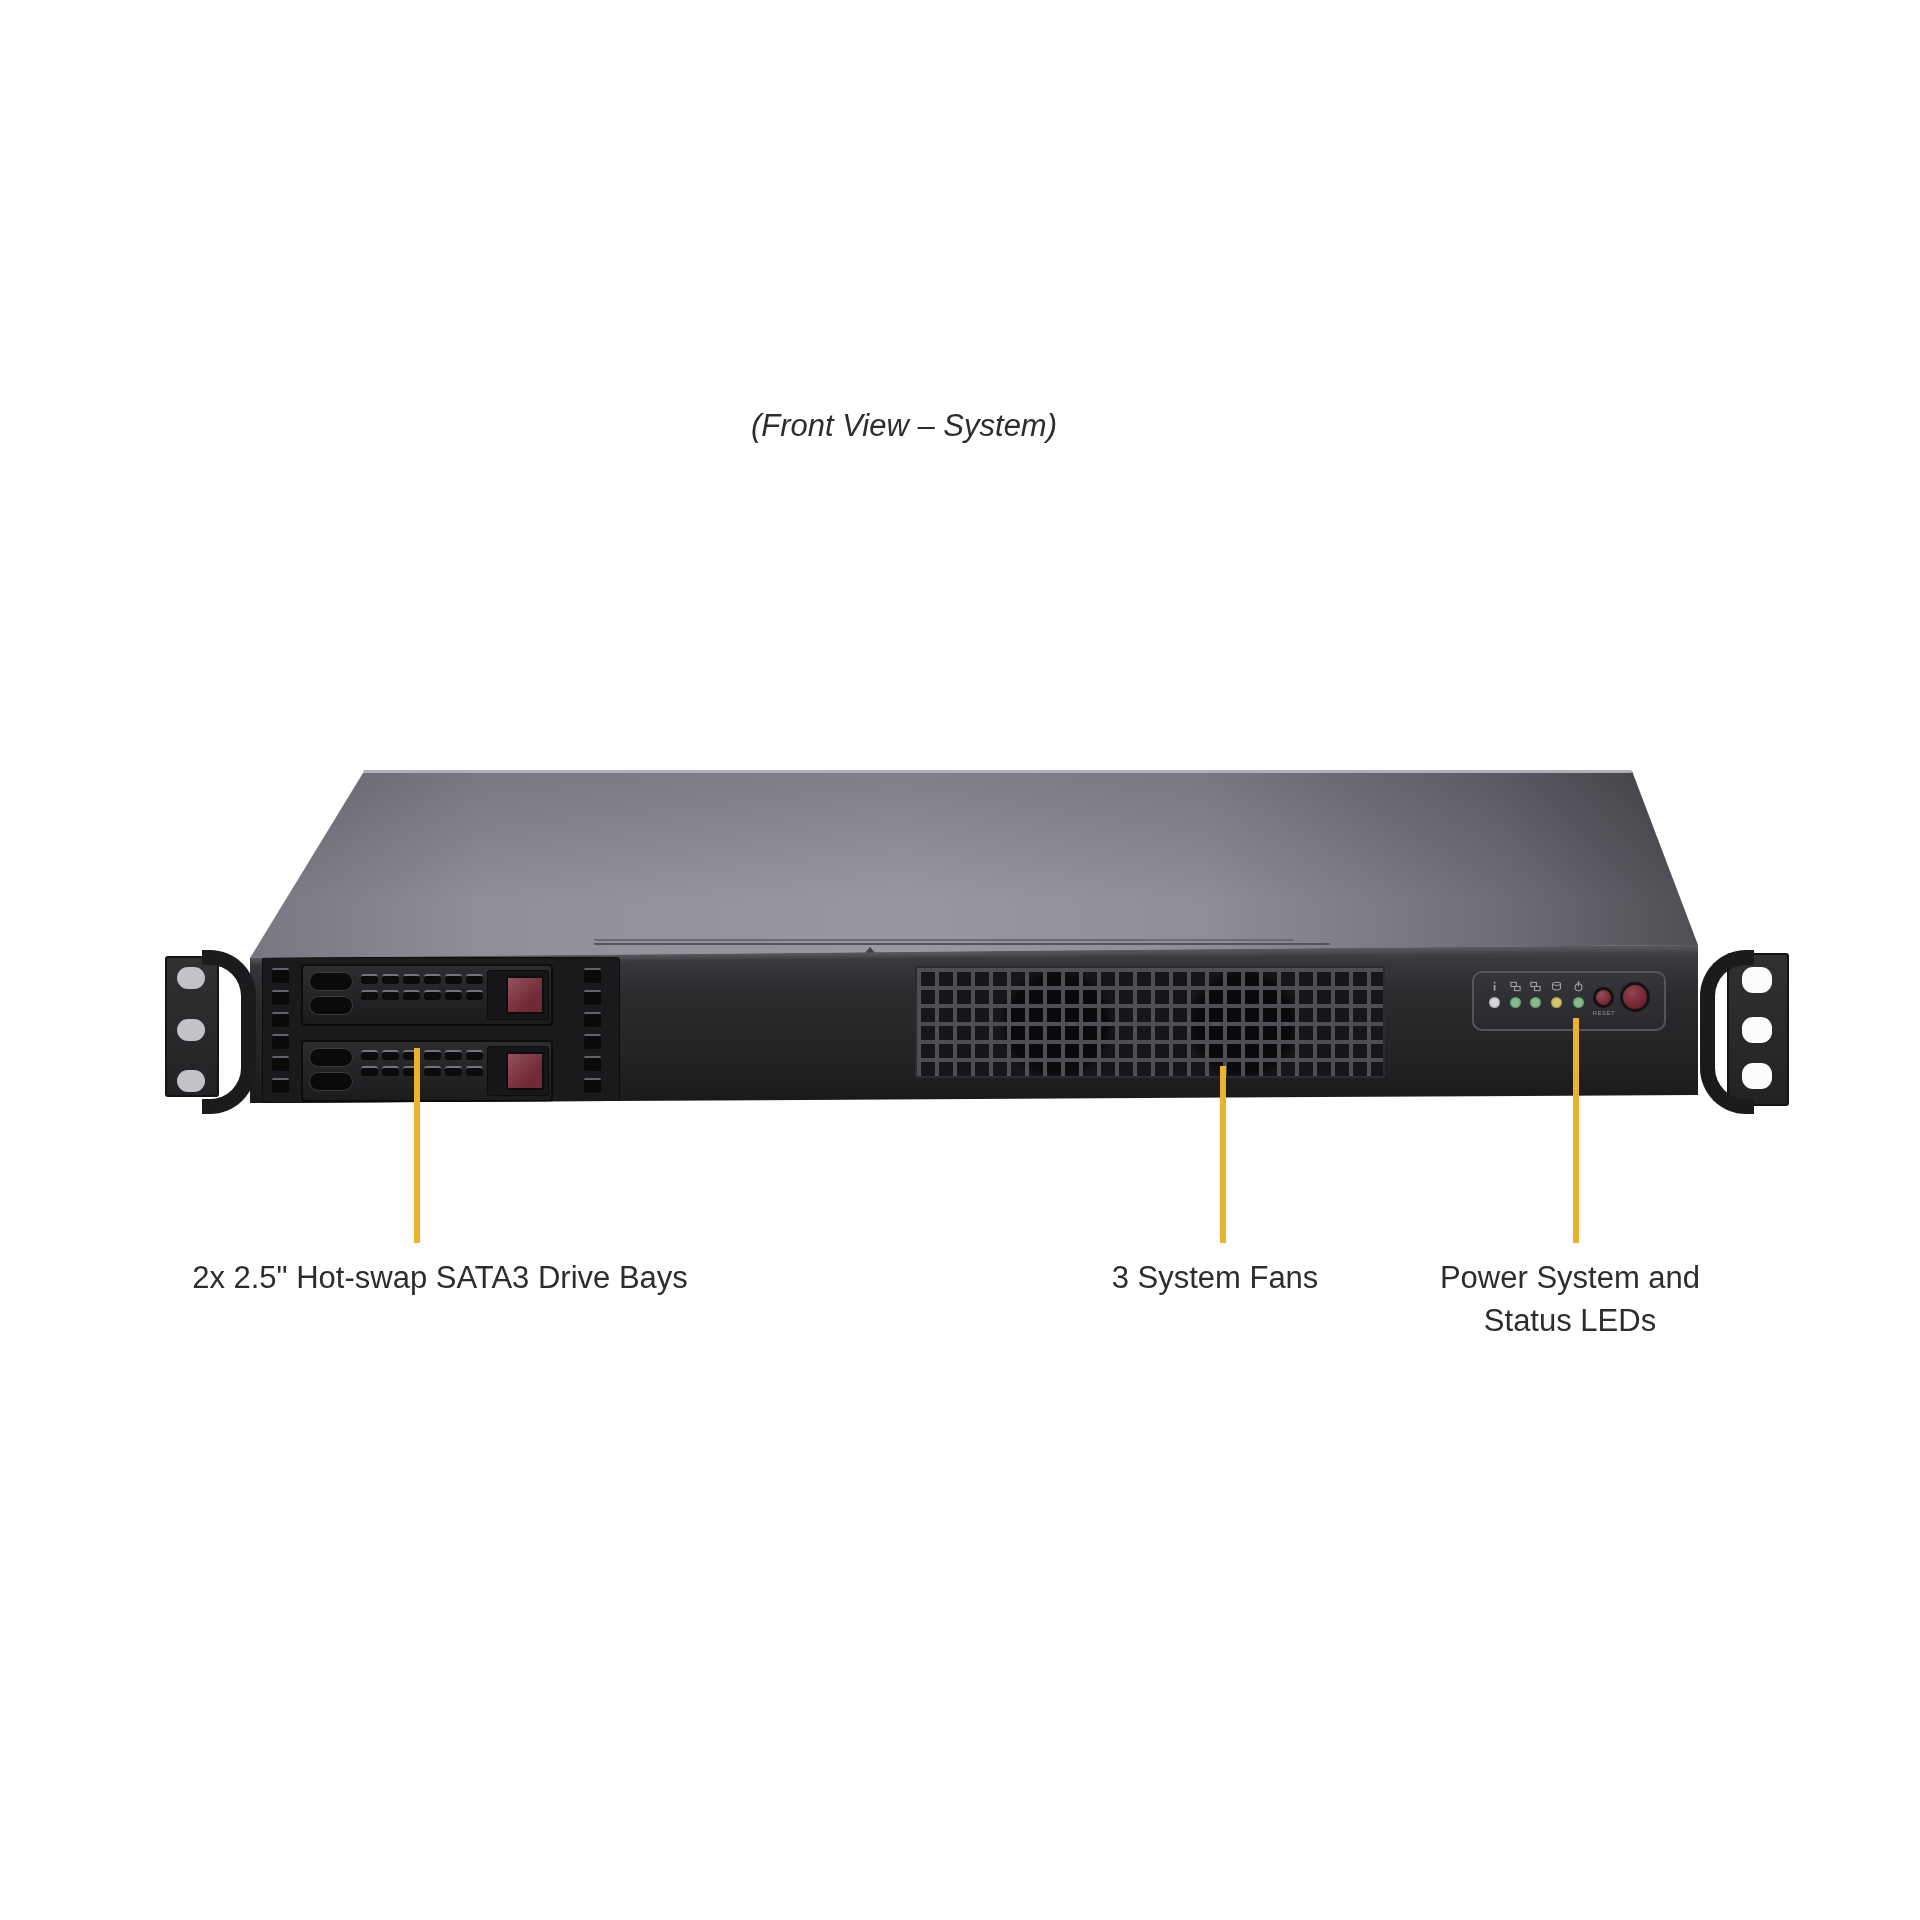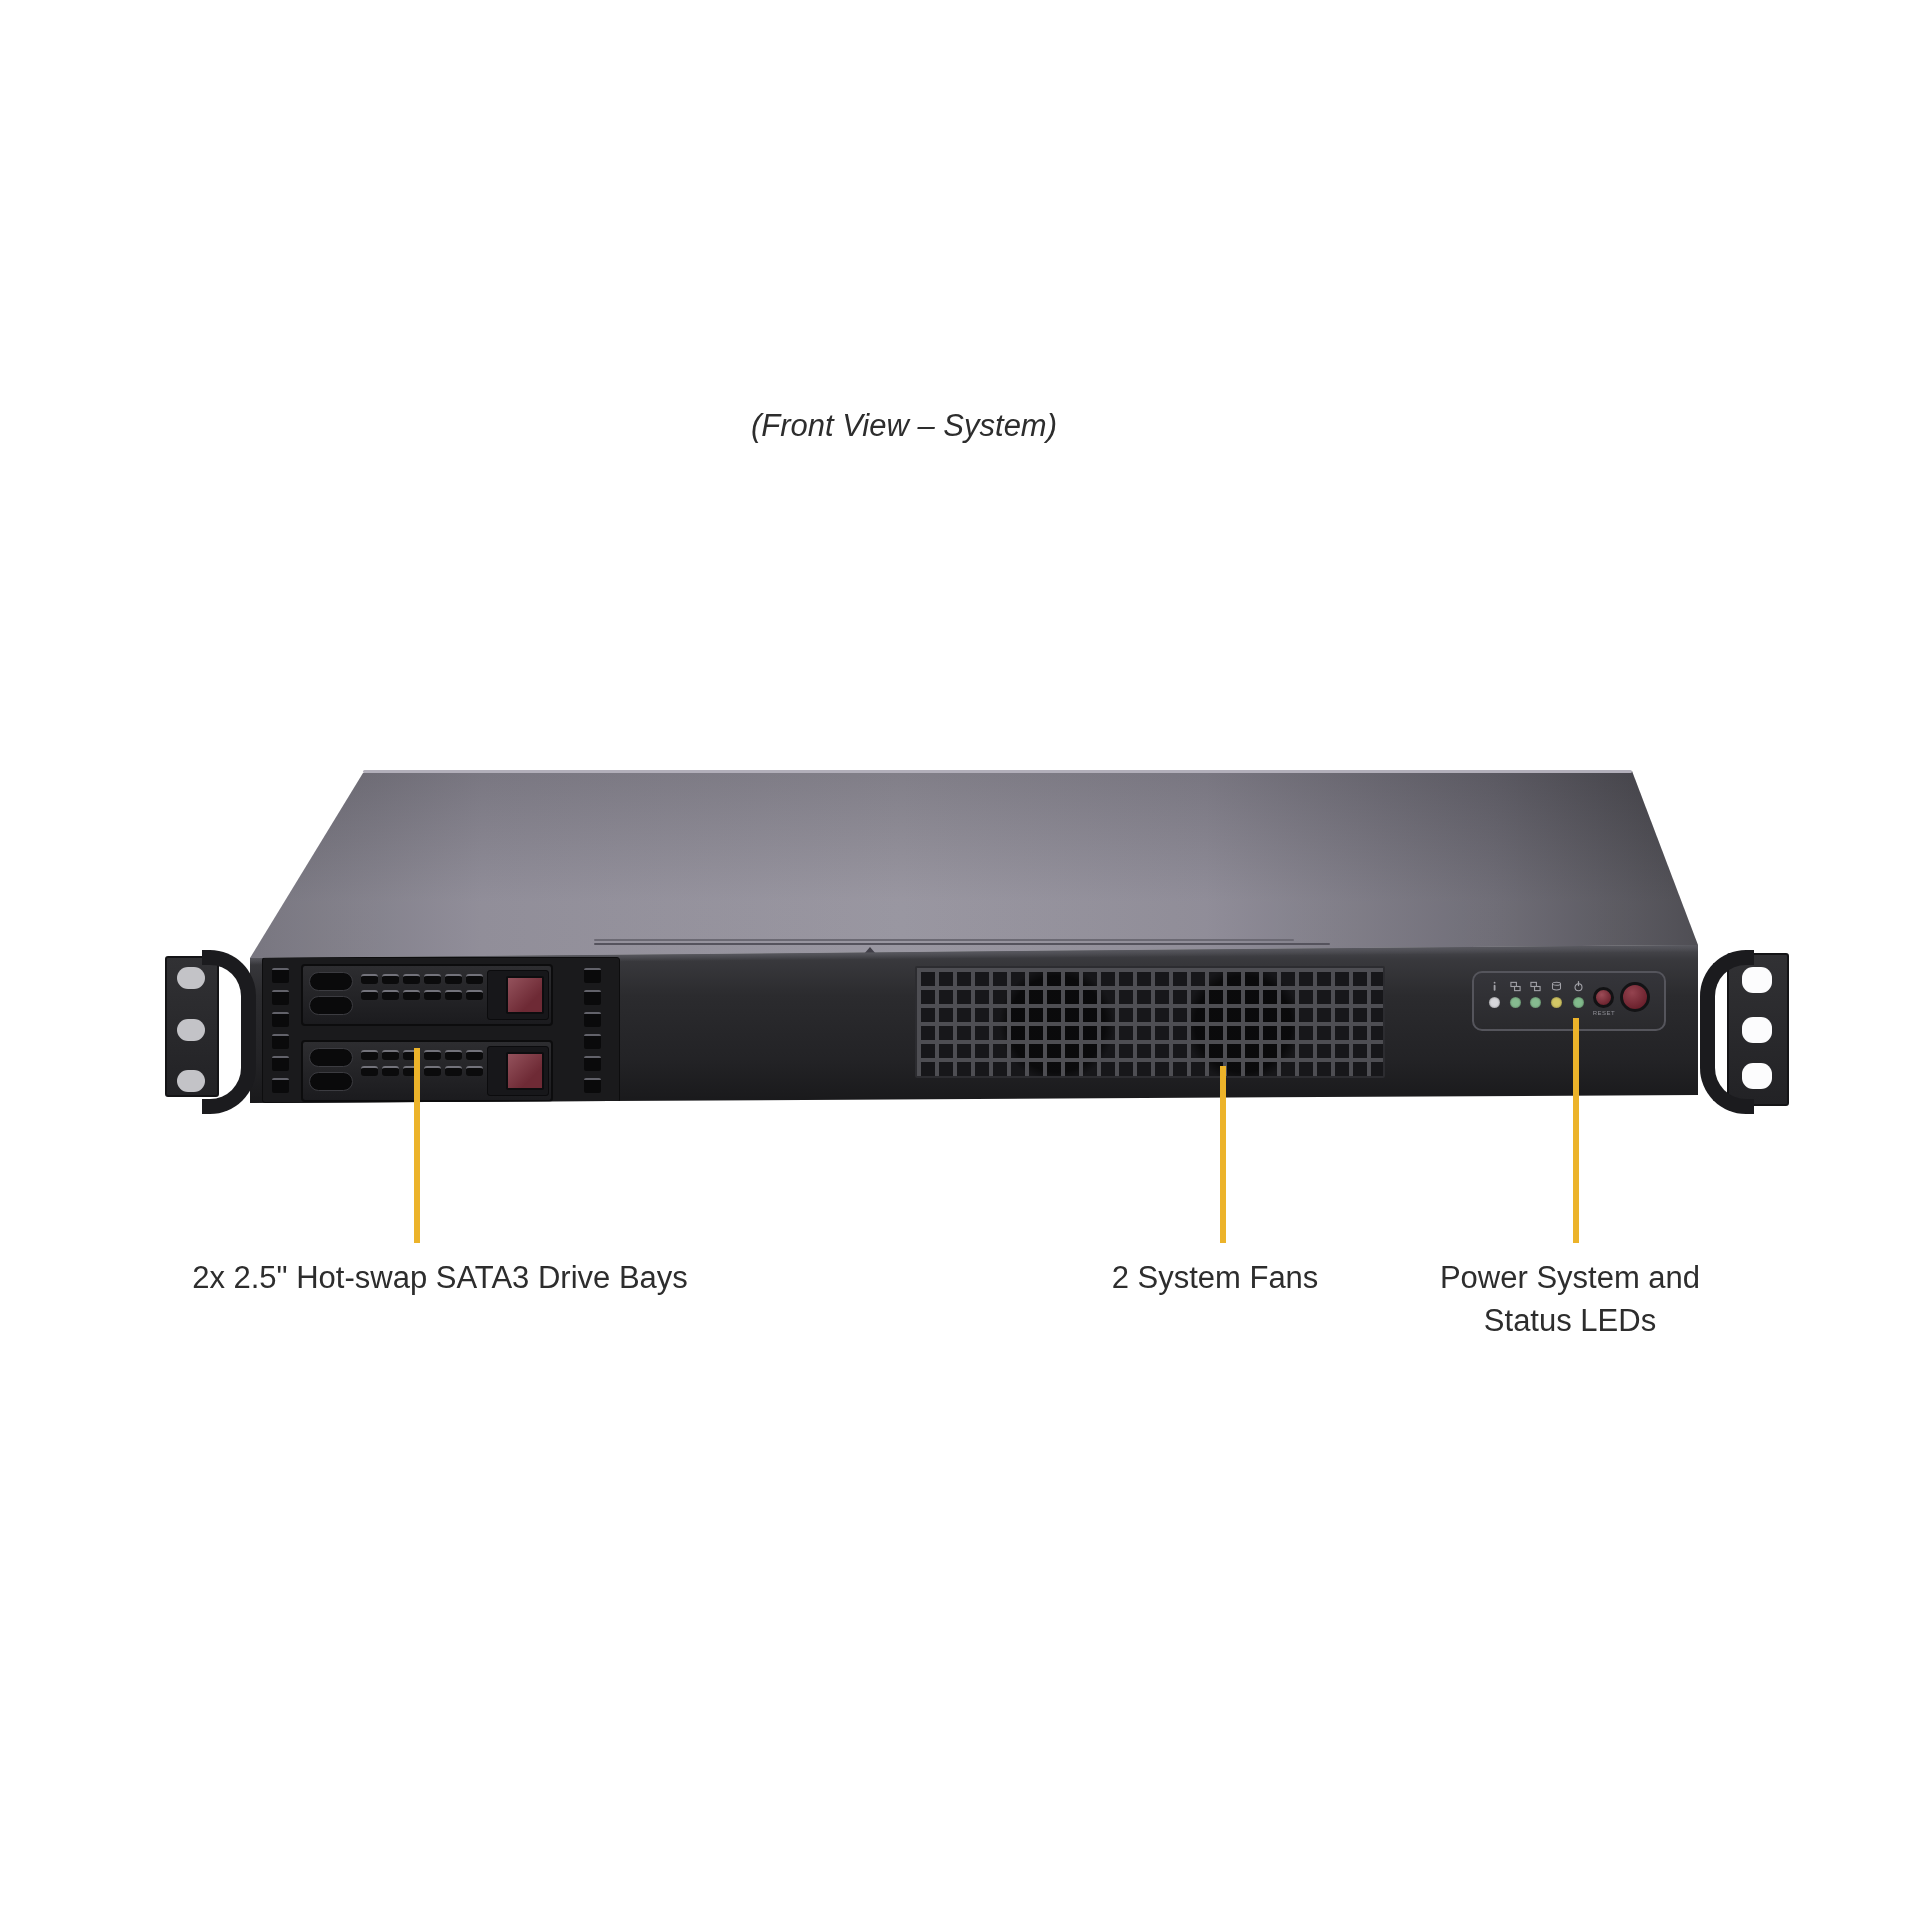--- a/index.html
+++ b/index.html
@@ -241,19 +241,19 @@
       <div class="abs ear-hole h-3r"></div>
     </div>
     <div class="abs handle handle-right"></div>
   </div>
 
   <div class="abs callout-line line-1"></div>
   <div class="abs callout-line line-2"></div>
   <div class="abs callout-line line-3"></div>
 
   <div class="abs callout-label lab-1">2x 2.5" Hot-swap SATA3 Drive Bays</div>
-  <div class="abs callout-label lab-2">2 System Fans</div>
+  <div class="abs callout-label lab-2">3 System Fans</div>
   <div class="abs callout-label lab-3">
     <div>Power System and</div>
     <div>Status LEDs</div>
   </div>
 
 </div>
 
 </body></html>

